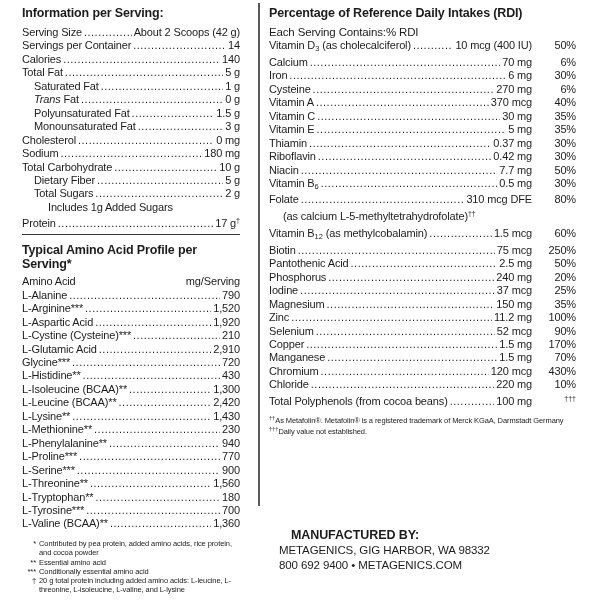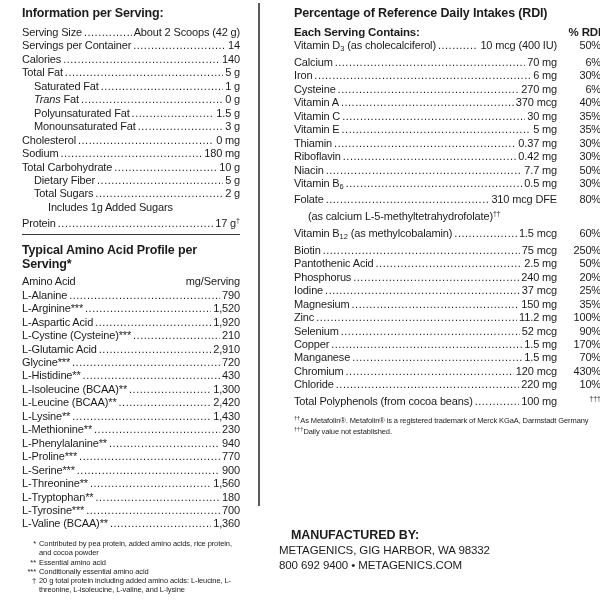--- a/index.html
+++ b/index.html
@@ -5,25 +5,25 @@
   * { margin:0; padding:0; box-sizing:border-box; }
   html,body { width:600px; height:600px; background:#ffffff; overflow:hidden; }
   body {
     font-family:"Liberation Sans", sans-serif;
     color:#1c1c1c;
     letter-spacing:-0.15px;
     position:relative;
   }
 
   .col-left  { position:absolute; left:22px;  top:6px; width:218px; }
-  .col-right { position:absolute; left:294px; top:6px; width:307px; }
+  .col-right { position:absolute; left:269px; top:6px; width:307px; }
   .vrule     { position:absolute; left:258px; top:3px; width:2px; height:503px; background:#5a5a5a; }
 
   .sec-title { font-weight:bold; font-size:12.5px; line-height:14px; margin-bottom:6px; }
-  .subhead   { display:flex; justify-content:space-between; font-weight:bold;
+  .subhead   { display:flex; font-weight:normal;
                font-size:11.5px; line-height:13.45px; margin-top:4px; }
 
   .row { display:flex; align-items:baseline; font-size:11px; line-height:13.45px; white-space:nowrap; }
   .ind1 { padding-left:12px; }
   .ind2 { padding-left:26px; }
   .lbl { flex:0 0 auto; }
   .leader { flex:1 1 auto; overflow:hidden; min-width:4px; margin:0 2px; }
   .leader::before {
     content:"......................................................................................................................................";
     letter-spacing:0.5px; font-size:11px;

